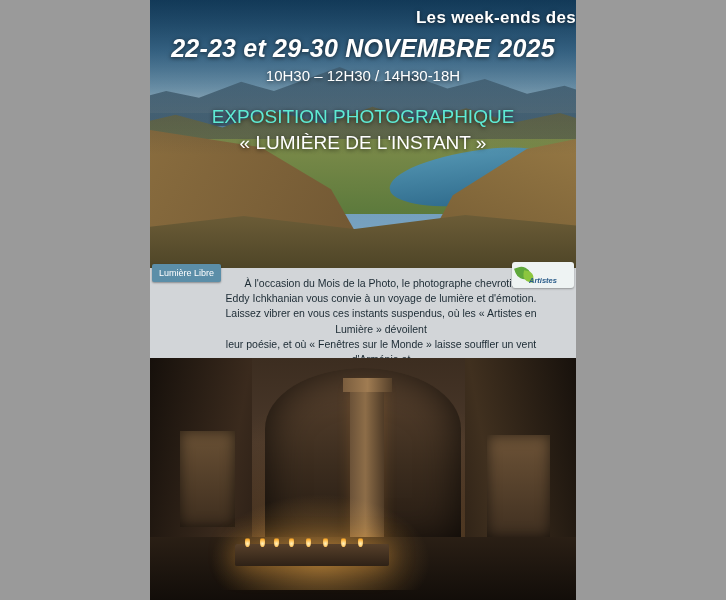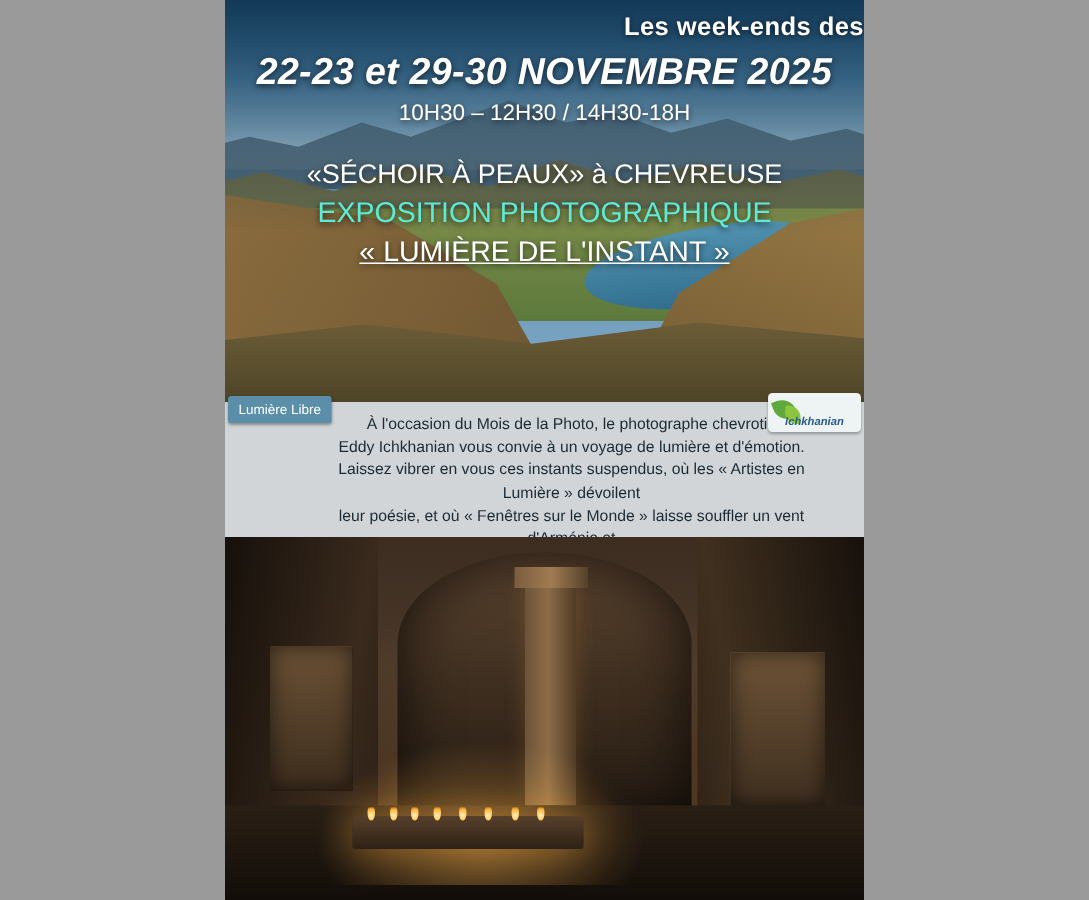--- a/index.html
+++ b/index.html
@@ -115,21 +115,20 @@
   .line-expo {
     font-size: 19px;
     color: #5eead4;
     font-weight: 500;
     margin-bottom: 4px;
     text-shadow: 0 1px 4px rgba(0,0,0,.7);
   }
   .line-title {
     font-size: 19px;
     margin-bottom: 2px;
-    text-decoration: underline;
   }
 
   
   .band {
     position: absolute;
     left: 0; top: 268px;
     width: 426px;
     height: 90px;
     background: rgba(255,255,255,.80);
   }
@@ -286,40 +285,39 @@
     <div class="ridge-left"></div>
     <div class="ridge-right"></div>
     <div class="fore-dark"></div>
     <div class="top-shade"></div>
   </div>
 
   <div class="headline">
     <div class="line-weekend">Les week-ends des</div>
     <div class="line-dates">22-23 et 29-30 NOVEMBRE 2025</div>
     <div class="line-hours">10H30 – 12H30 / 14H30-18H</div>
-    <div class="line-place">«SÉCHOIR À PEAUX» à CHEVREUSE</div>
     <div class="line-expo">EXPOSITION PHOTOGRAPHIQUE</div>
     <div class="line-title">« LUMIÈRE DE L'INSTANT »</div>
   </div>
 
   <div class="band">
     <div class="band-text">
       <p>À l'occasion du Mois de la Photo, le photographe chevrotin</p>
       <p>Eddy Ichkhanian vous convie à un voyage de lumière et d'émotion.</p>
       <p>Laissez vibrer en vous ces instants suspendus, où les « Artistes en Lumière » dévoilent</p>
       <p>leur poésie, et où « Fenêtres sur le Monde » laisse souffler un vent d'Arménie et</p>
       <p>d'Islande, terres de beauté et d'âmes en résonance.</p>
     </div>
   </div>
 
   <div class="badge-entree">Lumière Libre</div>
   <div class="logo-chevreuse">
     <span class="leaf"></span>
     <span class="leaf2"></span>
-    <span class="txt">Ichkhanian</span>
+    <span class="txt">Artistes</span>
   </div>
 
   <div class="bottom-photo">
     <div class="bp-bg"></div>
     <div class="wall-l"></div>
     <div class="wall-r"></div>
     <div class="arch"></div>
     <div class="pillar"></div>
     <div class="khachkar-l"></div>
     <div class="khachkar-r"></div>

